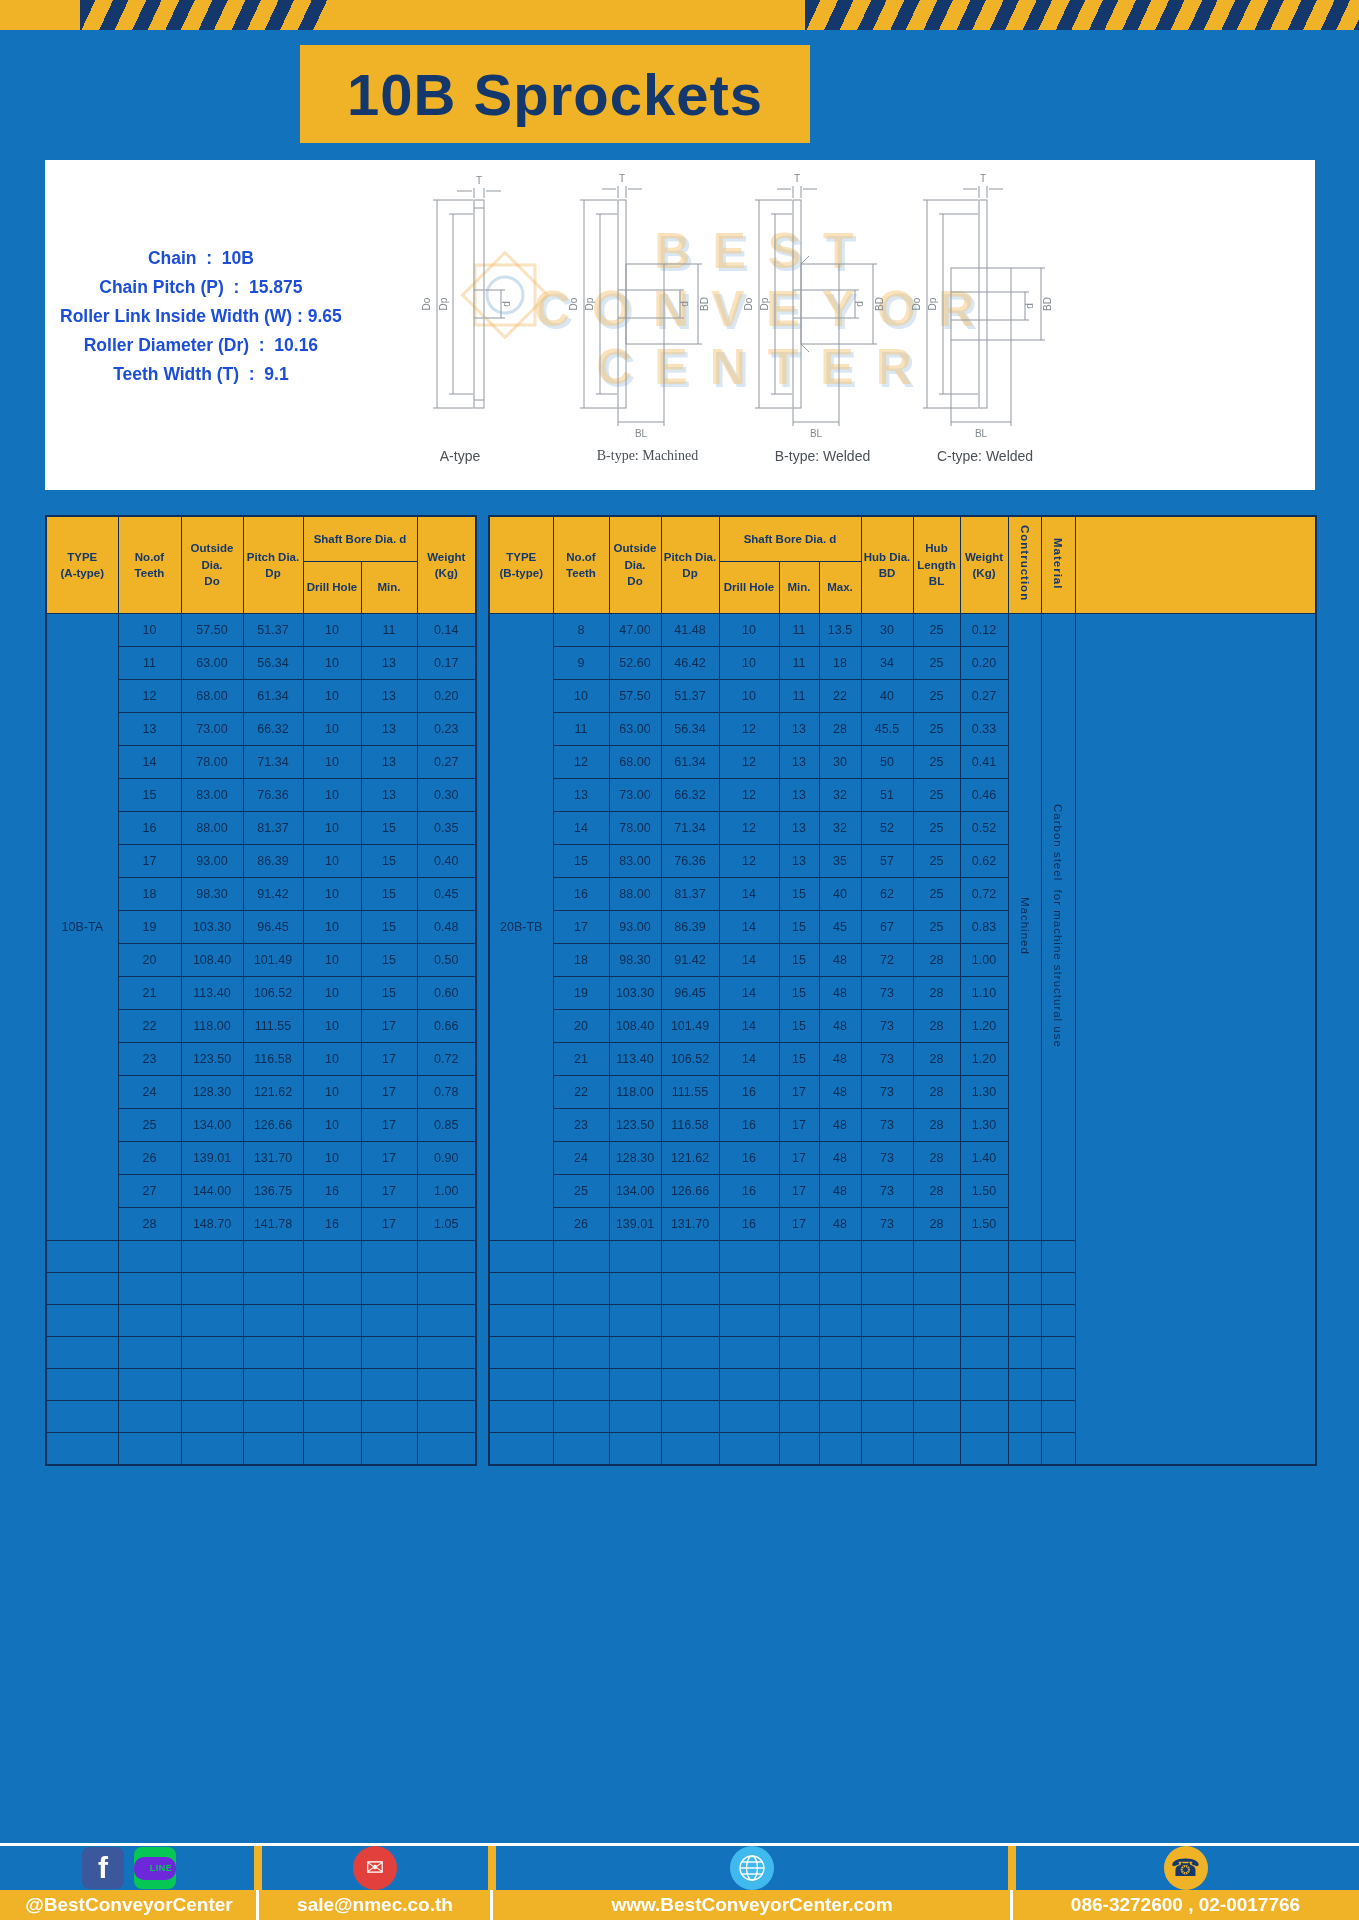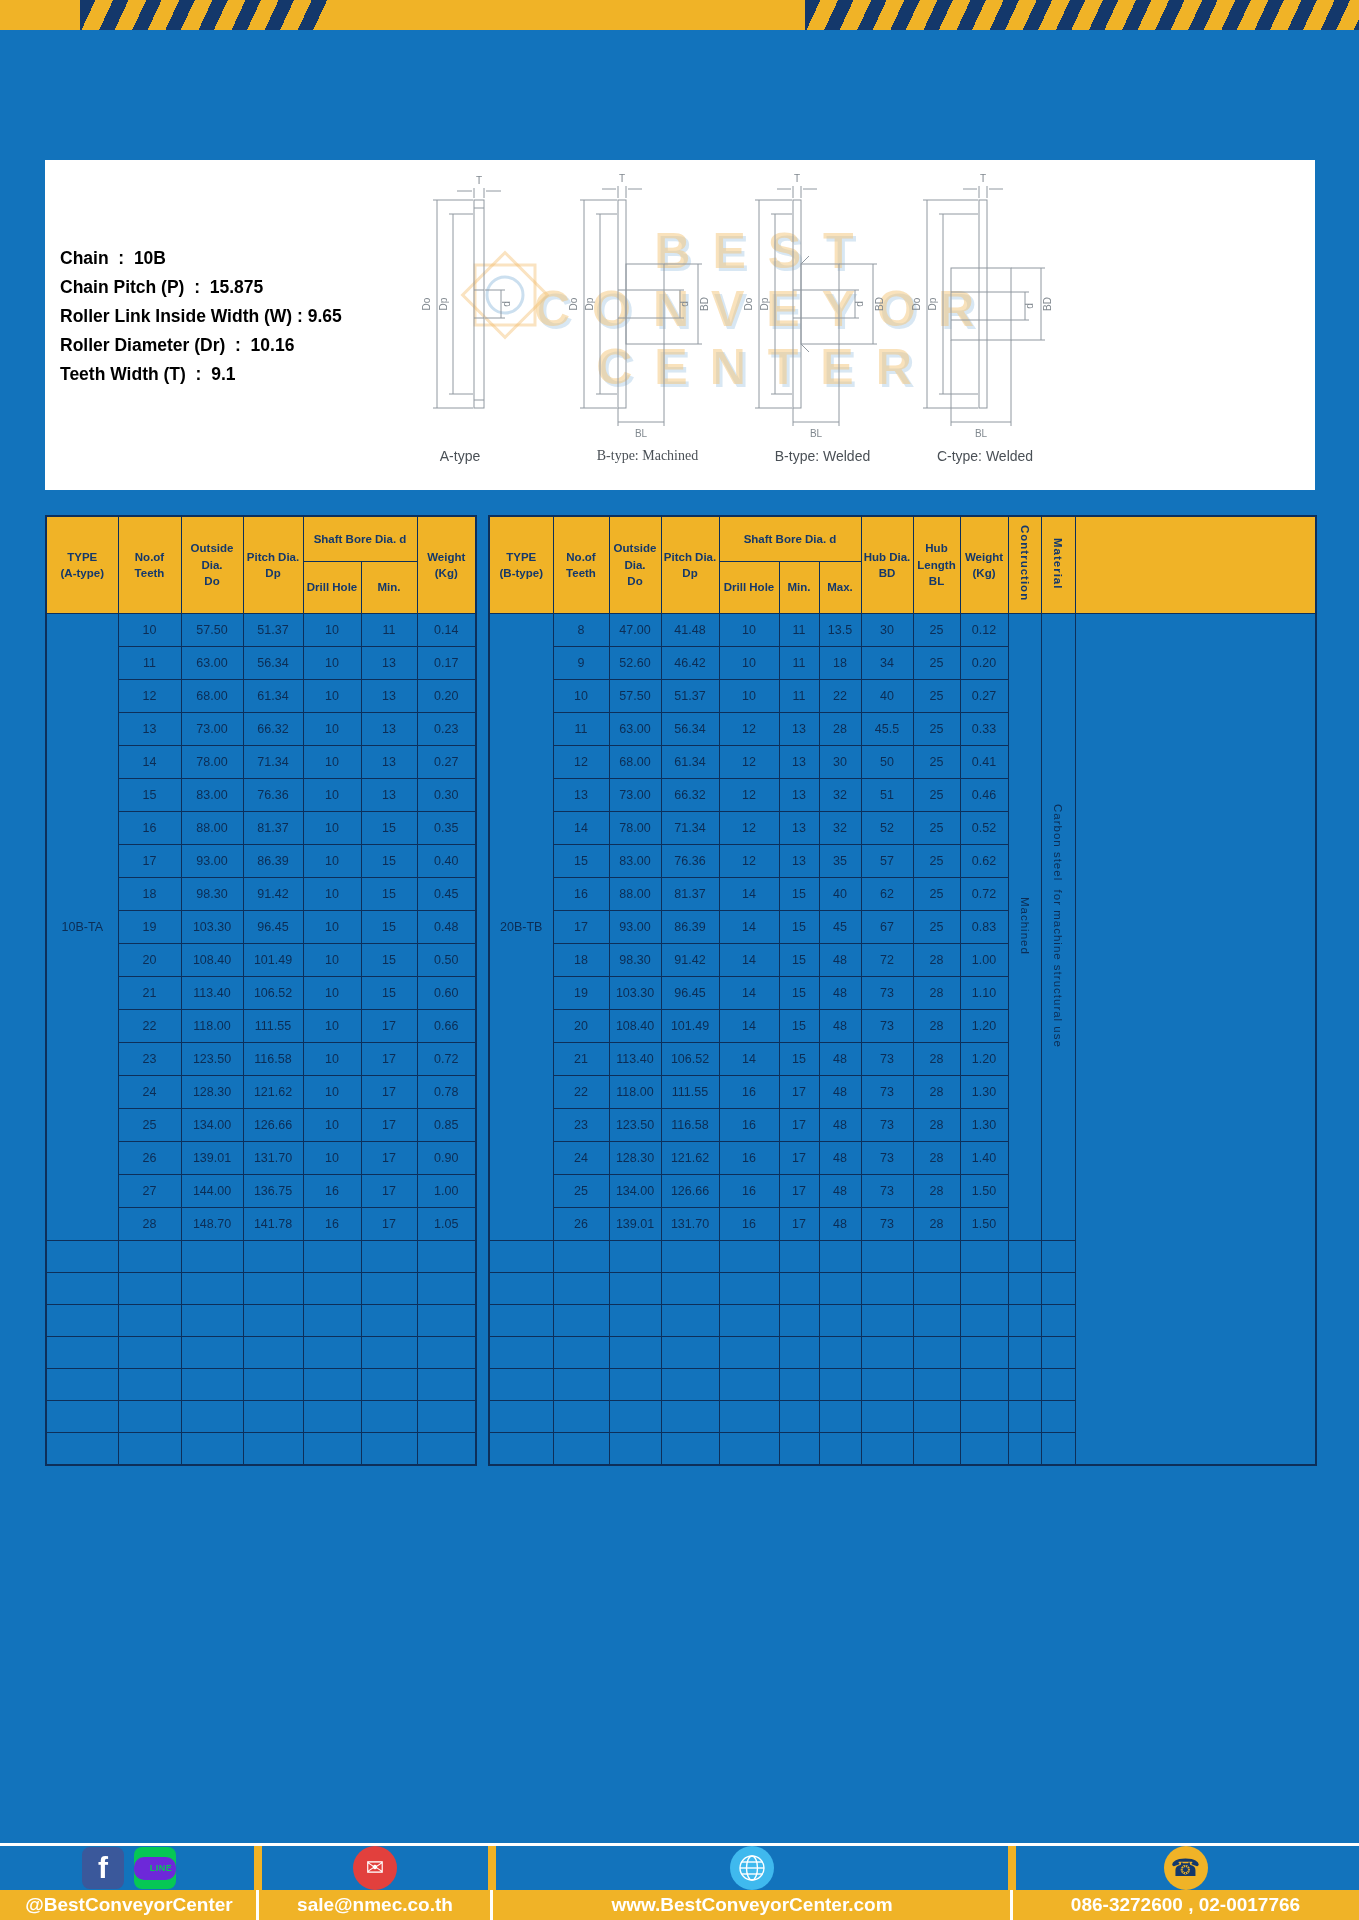--- a/index.html
+++ b/index.html
@@ -14,21 +14,21 @@
   .hz2 { left:805px; width:554px; }
 
   
   .banner { position:absolute; left:300px; top:45px; width:510px; height:98px;
             background:#F0B327; display:flex; align-items:center; justify-content:center; }
   .banner h1 { margin:0; font-size:58px; font-weight:bold; color:#14386B; letter-spacing:1px; }
 
   
   .panel { position:absolute; left:45px; top:160px; width:1270px; height:330px; background:#FFFFFF; }
   .specs { position:absolute; left:15px; top:84px; }
-  .spec-line { color:#000000; font-weight:bold; font-size:17.5px; line-height:29px; white-space:pre; }
+  .spec-line { color:#1d4ed8; font-weight:bold; font-size:17.5px; line-height:29px; white-space:pre;text-align:center; }
 
   .watermark { position:absolute; left:430px; top:62px; width:580px; text-align:center;
                pointer-events:none; }
   .watermark div { font-size:50px; font-weight:bold; letter-spacing:22px; line-height:58px;
                    color:rgba(244,198,122,0.50);
                    text-shadow:3px 3px 0 rgba(125,175,215,0.30); }
   .wm-star { position:absolute; left:395px; top:70px; }
 
   .diag { position:absolute; }
   .diag-caption { position:absolute; top:288px; height:20px; text-align:center;
@@ -80,20 +80,23 @@
 </head>
 <body>
 
 <div class="page">
 
   <div class="topbar">
     <div class="hz hz1"></div>
     <div class="hz hz2"></div>
   </div>
 
+  <div class="banner">
+    <h1>10B Sprockets</h1>
+  </div>
 
   <div class="panel">
 
     <svg class="wm-star" width="130" height="130">
       <g fill="none" stroke="rgba(243,185,100,0.40)" stroke-width="3">
         <rect x="35" y="35" width="60" height="60"></rect>
         <rect x="35" y="35" width="60" height="60" transform="rotate(45 65 65)"></rect>
         <circle cx="65" cy="65" r="18" stroke="rgba(125,175,215,0.40)"></circle>
       </g>
     </svg>

